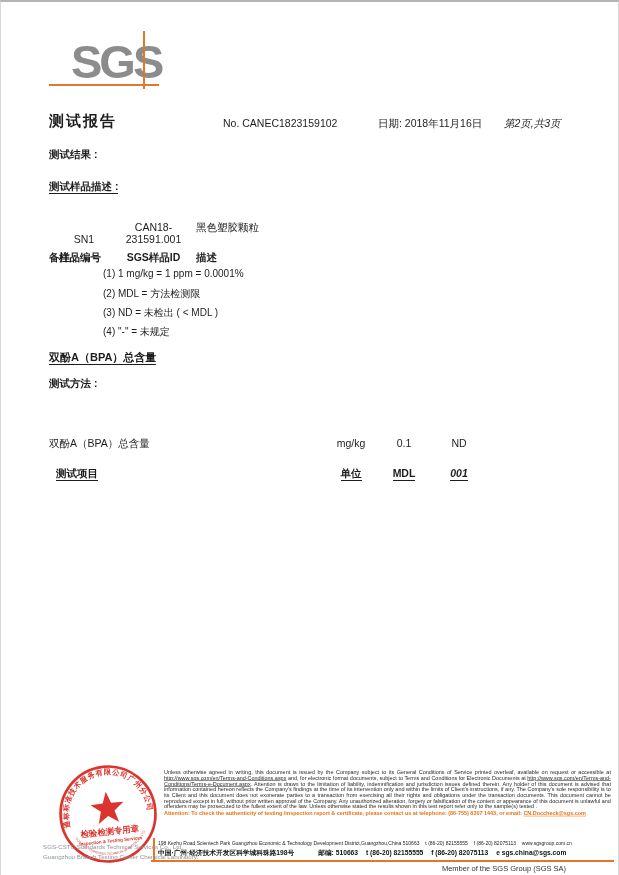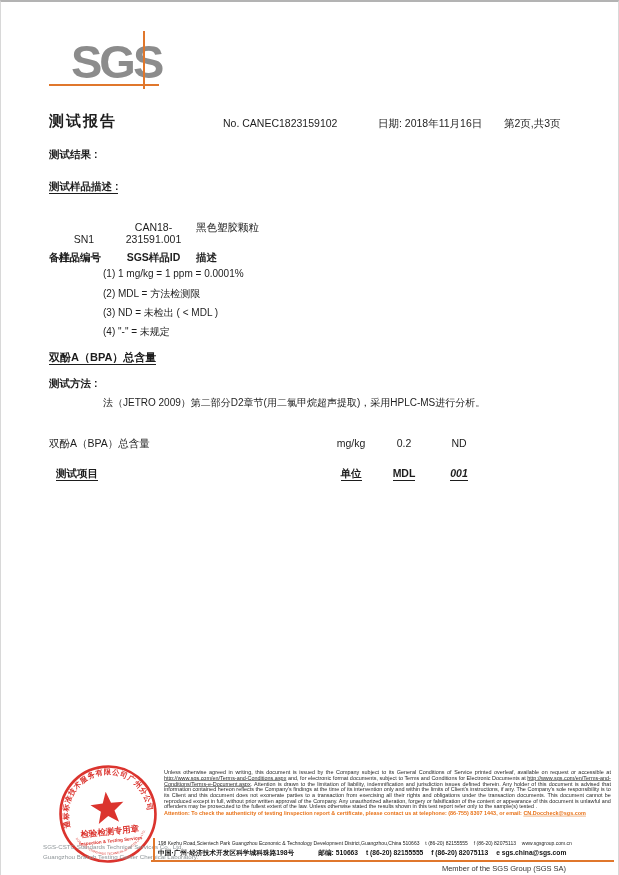--- a/index.html
+++ b/index.html
@@ -43,21 +43,21 @@
 
 <div class="page">
 
   <div class="abs logo-text" style="left:62px; top:36px;margin-left:8px;">SGS</div>
   <div class="abs orange" style="left:48px; top:82px; width:110px; height:2px;"></div>
   <div class="abs orange" style="left:142px; top:29px; width:2px; height:58px;"></div>
 
   <div class="abs doc-title" style="left:48px; top:110px;">测试报告</div>
   <div class="abs meta" style="left:222px; top:115px;">No. CANEC1823159102</div>
   <div class="abs meta" style="left:377px; top:115px;">日期: 2018年11月16日</div>
-  <div class="abs meta" style="left:503px; top:115px;">第2页,共3页</div>
+  <div class="abs meta" style="left:503px; top:115px;font-style:italic;">第2页,共3页</div>
 
   <div class="abs lbl" style="left:48px; top:146px;">测试结果 :</div>
   <div class="abs lbl" style="left:48px; top:178px;"><span class="und">测试样品描述 :</span></div>
 
   <div class="abs" style="left:48px; top:201px; width:420px; height:40px;">
     <span class="cell hdr center" style="left:0; top:0; width:62px;">样品编号</span>
     <span class="cell hdr center" style="left:62px; top:0; width:85px;">SGS样品ID</span>
     <span class="cell hdr" style="left:147px; top:0;">描述</span>
     <span class="cell center" style="left:4px; top:18px; width:62px;margin-top:12px;">SN1</span>
     <span class="cell center" style="left:62px; top:18px; width:85px;">CAN18-231591.001</span>
@@ -66,30 +66,29 @@
 
   <div class="abs lbl" style="left:48px; top:249px;">备注 :</div>
   <div class="abs txt" style="left:102px; top:266px;">(1) 1 mg/kg = 1 ppm = 0.0001%</div>
   <div class="abs txt" style="left:102px; top:285px;">(2) MDL = 方法检测限</div>
   <div class="abs txt" style="left:102px; top:304px;">(3) ND = 未检出 ( &lt; MDL )</div>
   <div class="abs txt" style="left:102px; top:323px;">(4) "-" = 未规定</div>
 
   <div class="abs lbl" style="left:48px; top:348px; font-size:11px;"><span class="und">双酚A（BPA）总含量</span></div>
 
   <div class="abs lbl" style="left:48px; top:375px;">测试方法 :</div>
-  <div class="abs txt" style="left:102px; top:394px; width:480px;">法（JETRO 2009）第二部分D2章节(用二氯甲烷超声提取)，采用HPLC-MS进行分析。</div>
 
   <div class="abs" style="left:0; top:417px; width:619px; height:40px;">
     <span class="cell hdr" style="left:55px; top:0;"><span class="und">测试项目</span></span>
     <span class="cell hdr center" style="left:325px; top:0; width:50px;"><span class="und">单位</span></span>
     <span class="cell hdr center" style="left:380px; top:0; width:46px;"><span class="und">MDL</span></span>
     <span class="cell hdr ital center" style="left:434px; top:0; width:48px;"><span class="und">001</span></span>
     <span class="cell" style="left:48px; top:18px;">双酚A（BPA）总含量</span>
     <span class="cell center" style="left:325px; top:18px; width:50px;">mg/kg</span>
-    <span class="cell center" style="left:380px; top:18px; width:46px;">0.2</span>
+    <span class="cell center" style="left:380px; top:18px; width:46px;">0.1</span>
     <span class="cell center" style="left:434px; top:18px; width:48px;">ND</span>
   </div>
 
   <div class="abs stamp-wrap" style="left:56px; top:761px; width:102px; height:102px;">
     <svg width="102" height="102" viewBox="0 0 100 100">
       <defs>
         <path id="arcTop" d="M 12.3 60.1 A 39 39 0 1 1 87.7 60.1" fill="none"></path>
         <path id="arcBottom" d="M 12.4 63.7 A 40 40 0 0 0 87.6 63.7" fill="none"></path>
       </defs>
       <circle cx="50" cy="50" r="46.5" fill="none" stroke="#d9251f" stroke-width="2.6"></circle>

